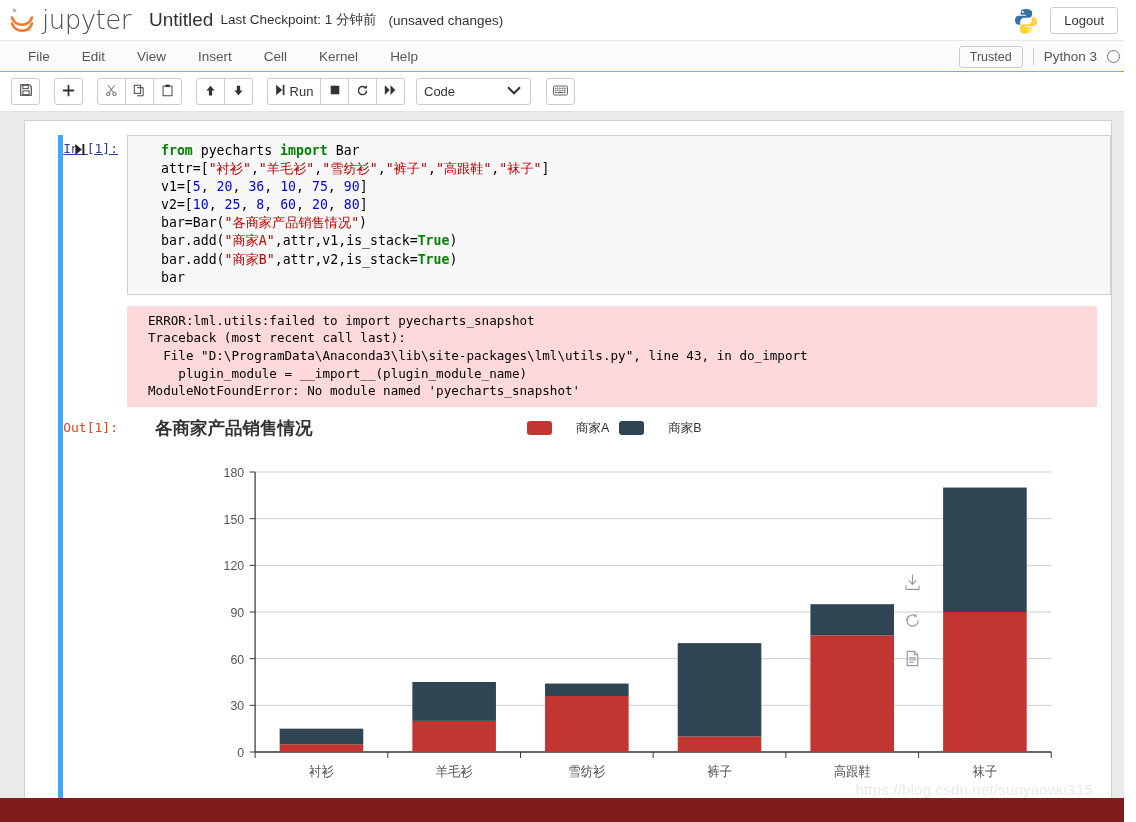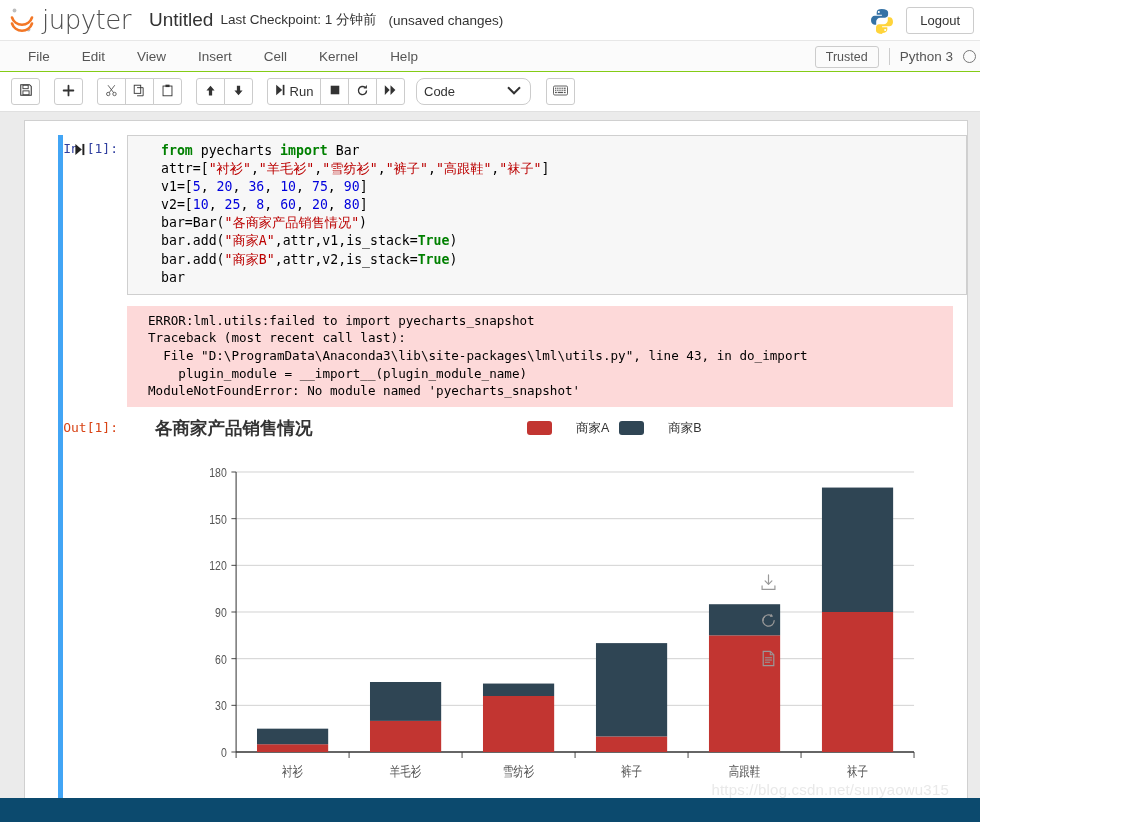--- a/index.html
+++ b/index.html
@@ -3,21 +3,21 @@
 <meta charset="utf-8">
 <style>
   * { box-sizing: border-box; }
   html, body {
     margin: 0; padding: 0;
     width: 1136px; height: 822px;
     background: #ffffff;
     font-family: "Liberation Sans", sans-serif;
     overflow: hidden;
   }
-  #app { position: relative; width: 980px; height: 822px; background:#0c4a6e; }
+  #app { position: relative; width: 1124px; height: 822px; background:#7f1d1d; }
 
   
   .header {
     position: relative; height: 41px; background:#fff;
     border-bottom: 1px solid #e7e7e7;
     display:flex; align-items:center; padding-left:8px;
   }
   .logo-wrap { display:flex; align-items:center; gap:6px; }
   .logo-mark { width:28px; height:28px; }
   .logo-text {
@@ -82,21 +82,21 @@
     display:flex; align-items:center; justify-content:center;
     cursor:pointer; color:#333; font-size:13px; padding:0 5px;
     margin-left:-1px;
   }
   .tb-group .tb-btn:first-child { margin-left:3px; border-radius:3px 0 0 3px; }
   .tb-group .tb-btn:last-child { border-radius:0 3px 3px 0; }
   .tb-group .tb-btn:only-child { border-radius:3px; }
   .tb-run { min-width:54px; gap:4px; font-size:13px; }
   .cell-type-select {
     height:27px; width:115px; border:1px solid #ccc; background:#fff;
-    font-size:13px; color:#333; padding-left:7px; border-radius:8px;
+    font-size:13px; color:#333; padding-left:7px; border-radius:3px;
     font-family:"Liberation Sans", sans-serif;
     -webkit-appearance:none; appearance:none;
     background-image:none;
     position:relative; cursor:pointer;
   }
   .select-wrap { position:relative; margin-right:12px; }
   .select-chevron {
     position:absolute; right:10px; top:50%; transform:translateY(-55%);
     pointer-events:none; font-size:12px; color:#333;
   }
@@ -118,21 +118,21 @@
     position:absolute; left:33px; top:0; width:5px; height:750px;
     background:#42a5f5;
   }
   .cell-row { display:flex; align-items:flex-start; }
   .prompt-col {
     width:90px; flex:none; text-align:right; padding-right:9px;
     padding-top:6px;
     font-family:"DejaVu Sans Mono", monospace; font-size:13px;
     color:#303f9f;
   }
-  .prompt-in { color:#303f9f; }
+  .prompt-in { color:#303f9f;text-decoration:underline; }
   .prompt-out { color:#d84315;text-align:right; }
   .run-arrow {
     position:absolute; left:49px; top:8px; font-size:13px; color:#222;
     font-family:"DejaVu Sans", sans-serif;
   }
 
   .code-area {
     flex:1; background:#f7f7f7; border:1px solid #cfcfcf;
     padding:6px 8px 7px 33px; 
     font-family:"DejaVu Sans Mono", monospace;

